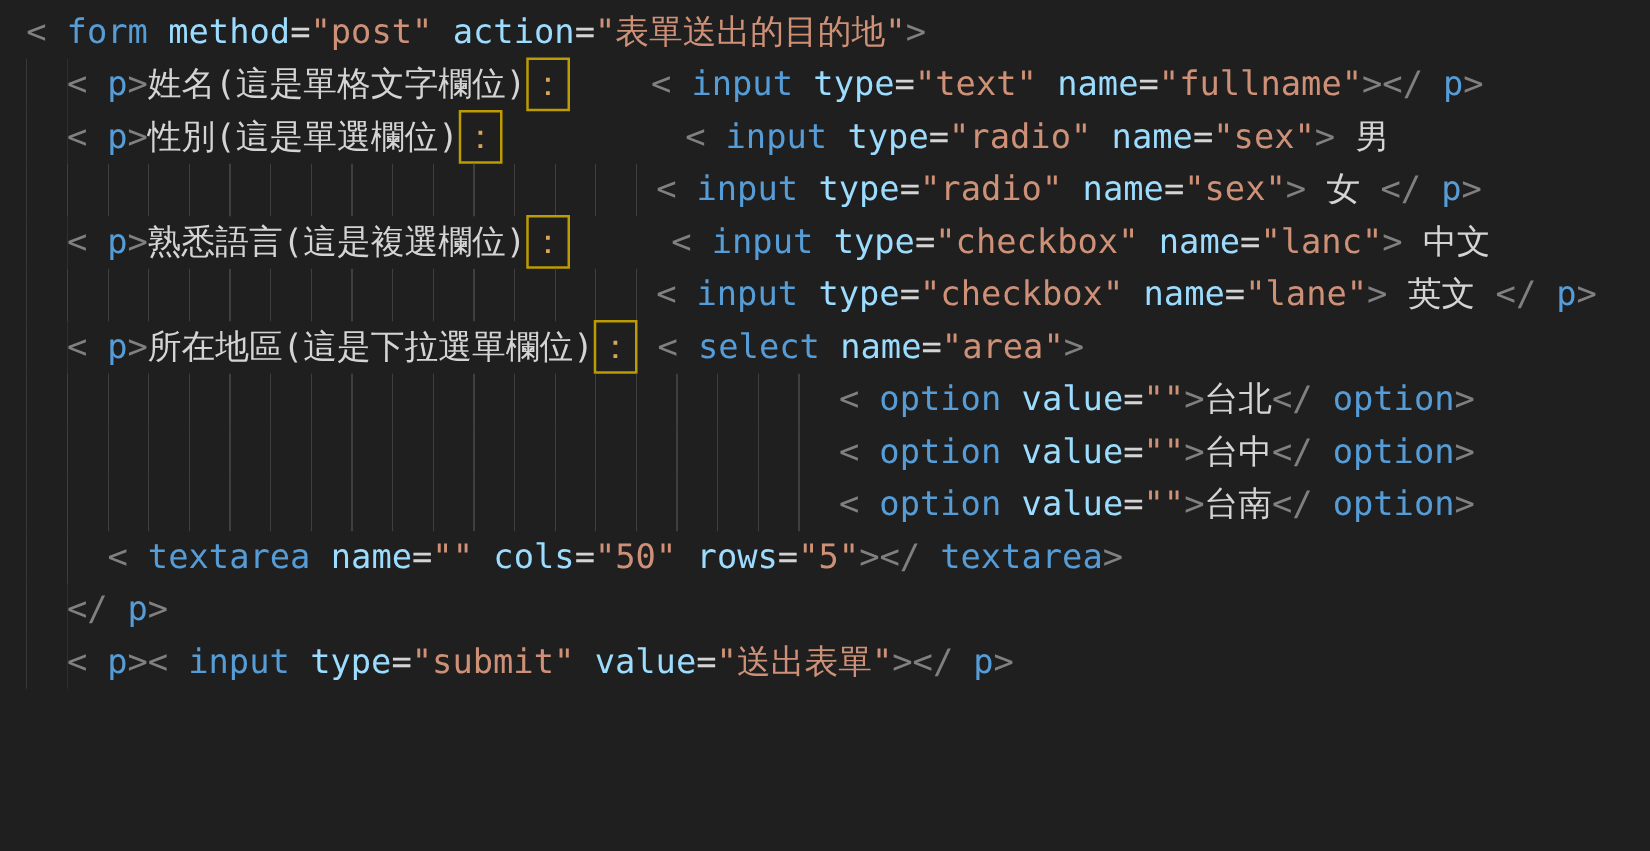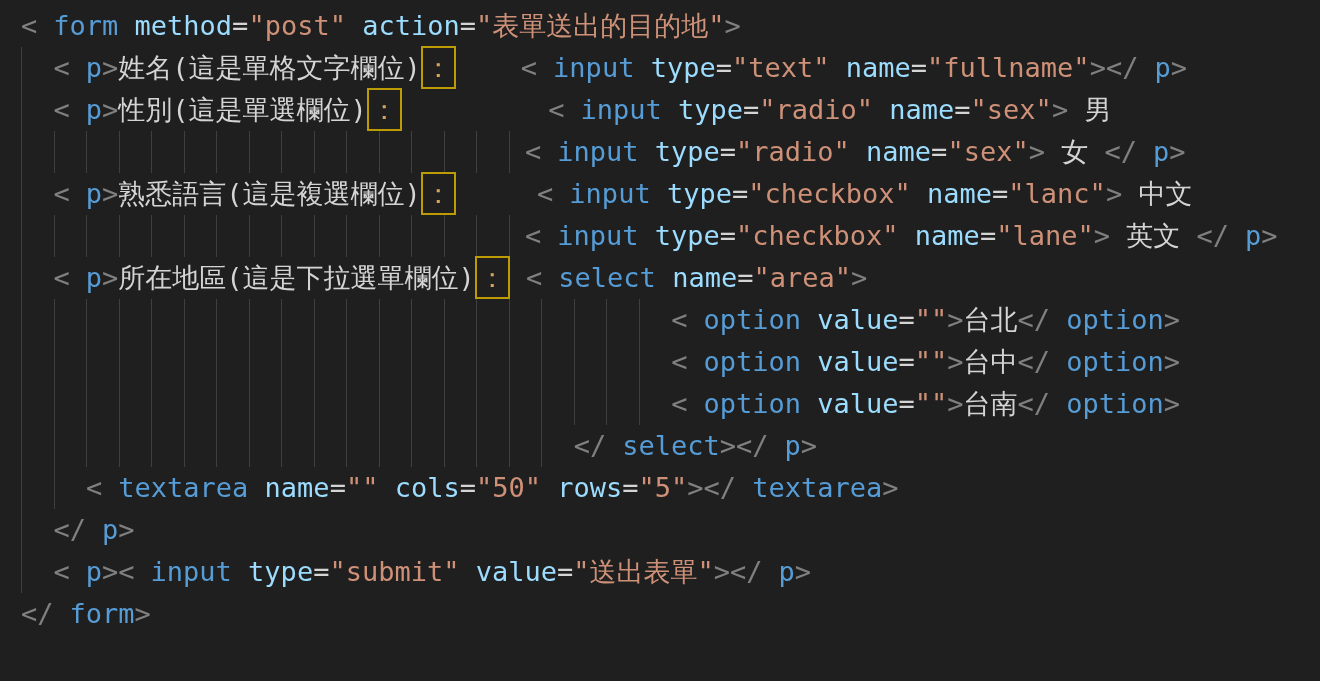--- a/index.html
+++ b/index.html
@@ -56,18 +56,16 @@
     <div class="line"><span class="seg-pun">&lt;</span><span class="seg-tag">form</span><span class="seg-txt"> </span><span class="seg-att">method</span><span class="seg-eq">=</span><span class="seg-str">"post"</span><span class="seg-txt"> </span><span class="seg-att">action</span><span class="seg-eq">=</span><span class="seg-str">"表單送出的目的地"</span><span class="seg-pun">&gt;</span></div>
     <div class="line"><span class="ind" style="width: 2ch;"></span><span class="seg-pun">&lt;</span><span class="seg-tag">p</span><span class="seg-pun">&gt;</span><span class="seg-txt">姓名(這是單格文字欄位)</span><span class="seg-uni">：</span><span class="seg-txt">    </span><span class="seg-pun">&lt;</span><span class="seg-tag">input</span><span class="seg-txt"> </span><span class="seg-att">type</span><span class="seg-eq">=</span><span class="seg-str">"text"</span><span class="seg-txt"> </span><span class="seg-att">name</span><span class="seg-eq">=</span><span class="seg-str">"fullname"</span><span class="seg-pun">&gt;</span><span class="seg-pun">&lt;/</span><span class="seg-tag">p</span><span class="seg-pun">&gt;</span></div>
     <div class="line"><span class="ind" style="width: 2ch;"></span><span class="seg-pun">&lt;</span><span class="seg-tag">p</span><span class="seg-pun">&gt;</span><span class="seg-txt">性別(這是單選欄位)</span><span class="seg-uni">：</span><span class="seg-txt">         </span><span class="seg-pun">&lt;</span><span class="seg-tag">input</span><span class="seg-txt"> </span><span class="seg-att">type</span><span class="seg-eq">=</span><span class="seg-str">"radio"</span><span class="seg-txt"> </span><span class="seg-att">name</span><span class="seg-eq">=</span><span class="seg-str">"sex"</span><span class="seg-pun">&gt;</span><span class="seg-txt"> 男</span></div>
     <div class="line"><span class="ind" style="width: 31ch;"></span><span class="seg-pun">&lt;</span><span class="seg-tag">input</span><span class="seg-txt"> </span><span class="seg-att">type</span><span class="seg-eq">=</span><span class="seg-str">"radio"</span><span class="seg-txt"> </span><span class="seg-att">name</span><span class="seg-eq">=</span><span class="seg-str">"sex"</span><span class="seg-pun">&gt;</span><span class="seg-txt"> 女 </span><span class="seg-pun">&lt;/</span><span class="seg-tag">p</span><span class="seg-pun">&gt;</span></div>
     <div class="line"><span class="ind" style="width: 2ch;"></span><span class="seg-pun">&lt;</span><span class="seg-tag">p</span><span class="seg-pun">&gt;</span><span class="seg-txt">熟悉語言(這是複選欄位)</span><span class="seg-uni">：</span><span class="seg-txt">     </span><span class="seg-pun">&lt;</span><span class="seg-tag">input</span><span class="seg-txt"> </span><span class="seg-att">type</span><span class="seg-eq">=</span><span class="seg-str">"checkbox"</span><span class="seg-txt"> </span><span class="seg-att">name</span><span class="seg-eq">=</span><span class="seg-str">"lanc"</span><span class="seg-pun">&gt;</span><span class="seg-txt"> 中文</span></div>
     <div class="line"><span class="ind" style="width: 31ch;"></span><span class="seg-pun">&lt;</span><span class="seg-tag">input</span><span class="seg-txt"> </span><span class="seg-att">type</span><span class="seg-eq">=</span><span class="seg-str">"checkbox"</span><span class="seg-txt"> </span><span class="seg-att">name</span><span class="seg-eq">=</span><span class="seg-str">"lane"</span><span class="seg-pun">&gt;</span><span class="seg-txt"> 英文 </span><span class="seg-pun">&lt;/</span><span class="seg-tag">p</span><span class="seg-pun">&gt;</span></div>
     <div class="line"><span class="ind" style="width: 2ch;"></span><span class="seg-pun">&lt;</span><span class="seg-tag">p</span><span class="seg-pun">&gt;</span><span class="seg-txt">所在地區(這是下拉選單欄位)</span><span class="seg-uni">：</span><span class="seg-txt"> </span><span class="seg-pun">&lt;</span><span class="seg-tag">select</span><span class="seg-txt"> </span><span class="seg-att">name</span><span class="seg-eq">=</span><span class="seg-str">"area"</span><span class="seg-pun">&gt;</span></div>
     <div class="line"><span class="ind" style="width: 40ch;"></span><span class="seg-pun">&lt;</span><span class="seg-tag">option</span><span class="seg-txt"> </span><span class="seg-att">value</span><span class="seg-eq">=</span><span class="seg-str">""</span><span class="seg-pun">&gt;</span><span class="seg-txt">台北</span><span class="seg-pun">&lt;/</span><span class="seg-tag">option</span><span class="seg-pun">&gt;</span></div>
     <div class="line"><span class="ind" style="width: 40ch;"></span><span class="seg-pun">&lt;</span><span class="seg-tag">option</span><span class="seg-txt"> </span><span class="seg-att">value</span><span class="seg-eq">=</span><span class="seg-str">""</span><span class="seg-pun">&gt;</span><span class="seg-txt">台中</span><span class="seg-pun">&lt;/</span><span class="seg-tag">option</span><span class="seg-pun">&gt;</span></div>
     <div class="line"><span class="ind" style="width: 40ch;"></span><span class="seg-pun">&lt;</span><span class="seg-tag">option</span><span class="seg-txt"> </span><span class="seg-att">value</span><span class="seg-eq">=</span><span class="seg-str">""</span><span class="seg-pun">&gt;</span><span class="seg-txt">台南</span><span class="seg-pun">&lt;/</span><span class="seg-tag">option</span><span class="seg-pun">&gt;</span></div>
-    <div class="line"><span class="ind" style="width: 34ch;"></span><span class="seg-pun">&lt;/</span><span class="seg-tag">select</span><span class="seg-pun">&gt;</span><span class="seg-pun">&lt;/</span><span class="seg-tag">p</span><span class="seg-pun">&gt;</span></div>
     <div class="line"><span class="ind" style="width: 4ch;"></span><span class="seg-pun">&lt;</span><span class="seg-tag">textarea</span><span class="seg-txt"> </span><span class="seg-att">name</span><span class="seg-eq">=</span><span class="seg-str">""</span><span class="seg-txt"> </span><span class="seg-att">cols</span><span class="seg-eq">=</span><span class="seg-str">"50"</span><span class="seg-txt"> </span><span class="seg-att">rows</span><span class="seg-eq">=</span><span class="seg-str">"5"</span><span class="seg-pun">&gt;</span><span class="seg-pun">&lt;/</span><span class="seg-tag">textarea</span><span class="seg-pun">&gt;</span></div>
     <div class="line"><span class="ind" style="width: 2ch;"></span><span class="seg-pun">&lt;/</span><span class="seg-tag">p</span><span class="seg-pun">&gt;</span></div>
     <div class="line"><span class="ind" style="width: 2ch;"></span><span class="seg-pun">&lt;</span><span class="seg-tag">p</span><span class="seg-pun">&gt;</span><span class="seg-pun">&lt;</span><span class="seg-tag">input</span><span class="seg-txt"> </span><span class="seg-att">type</span><span class="seg-eq">=</span><span class="seg-str">"submit"</span><span class="seg-txt"> </span><span class="seg-att">value</span><span class="seg-eq">=</span><span class="seg-str">"送出表單"</span><span class="seg-pun">&gt;</span><span class="seg-pun">&lt;/</span><span class="seg-tag">p</span><span class="seg-pun">&gt;</span></div>
-    <div class="line"><span class="seg-pun">&lt;/</span><span class="seg-tag">form</span><span class="seg-pun">&gt;</span></div>
   </div>
 
 </body></html>

